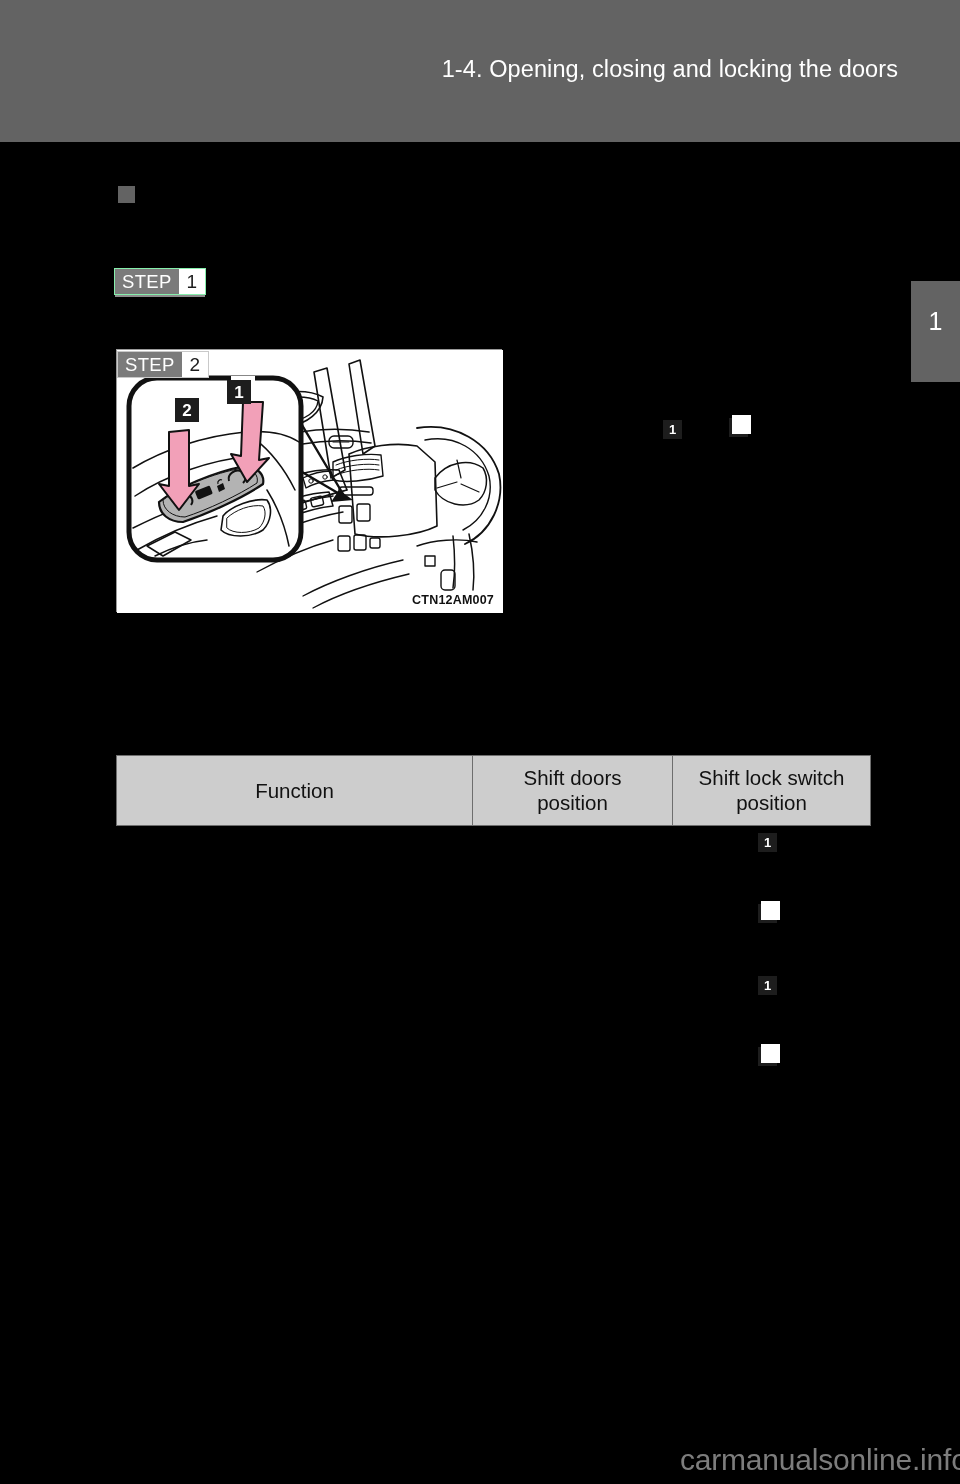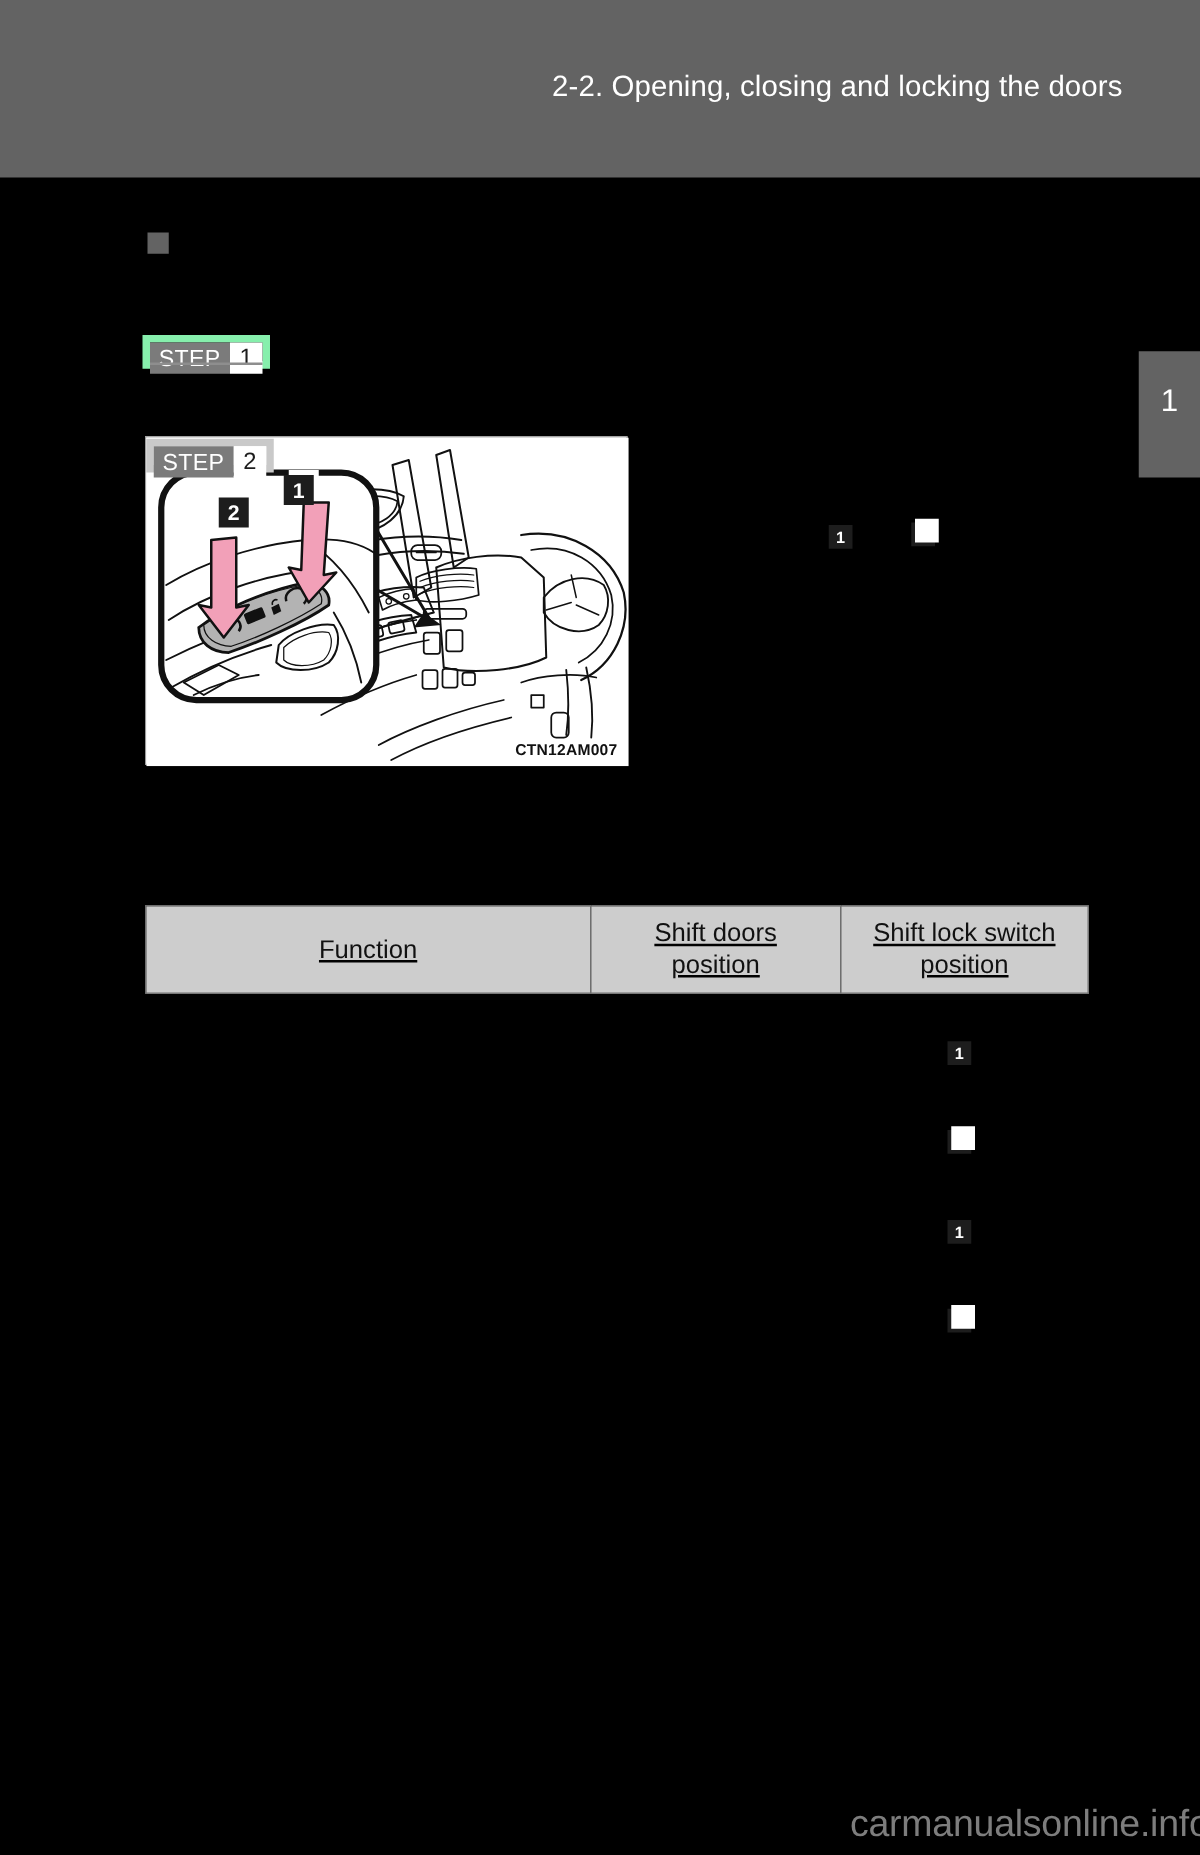--- a/index.html
+++ b/index.html
@@ -62,23 +62,23 @@
     top: 186px;
     width: 17px;
     height: 17px;
     background: #636363;
   }
 
   
   .step-badge {
     position: absolute;
     display: flex;
-    align-items: flex-start;
+    align-items: center;
     box-sizing: border-box;
-    border: 6px solid #86efac;
+    border: 1px solid #86efac;
     height: 27px;
   }
   .step-badge .step-word {
     background: #7b7b7b;
     color: #ffffff;
     font-size: 18.5px;
     line-height: 25px;
     padding: 0 7px 0 7px;
     letter-spacing: 0.3px;
   }
@@ -155,25 +155,24 @@
     height: 19px;
     background: #ffffff;
     z-index: -1;
   }
   .num-chip.shadowed { z-index: 2; }
 
   
   .spec-table {
     position: absolute;
     left: 116px;
-    top: 724px;
+    top: 755px;
     width: 754px;
     border-collapse: collapse;
     table-layout: fixed;
-    text-decoration: underline;
   }
   .spec-table th {
     background: #cdcdcd;
     color: #111111;
     border: 1px solid #6e6e6e;
     font-weight: 400;
     font-size: 20.5px;
     line-height: 25px;
     padding: 9px 4px 10px;
     text-align: center;
@@ -188,21 +187,21 @@
     color: #7d7d7d;
     font-size: 30px;
     letter-spacing: -0.2px;
     white-space: nowrap;
   }
 </style>
 </head>
 <body>
 
 <div class="header-band"></div>
-<div class="header-title">2-2. Opening, closing and locking the doors</div>
+<div class="header-title">1-4. Opening, closing and locking the doors</div>
 
 <div class="chapter-tab">
   <div class="chapter-tab-num">1</div>
 </div>
 
 <div class="section-bullet"></div>
 
 <div class="step-badge" id="step-badge-1">
   <span class="step-word">STEP</span>
   <span class="step-num">1</span>

